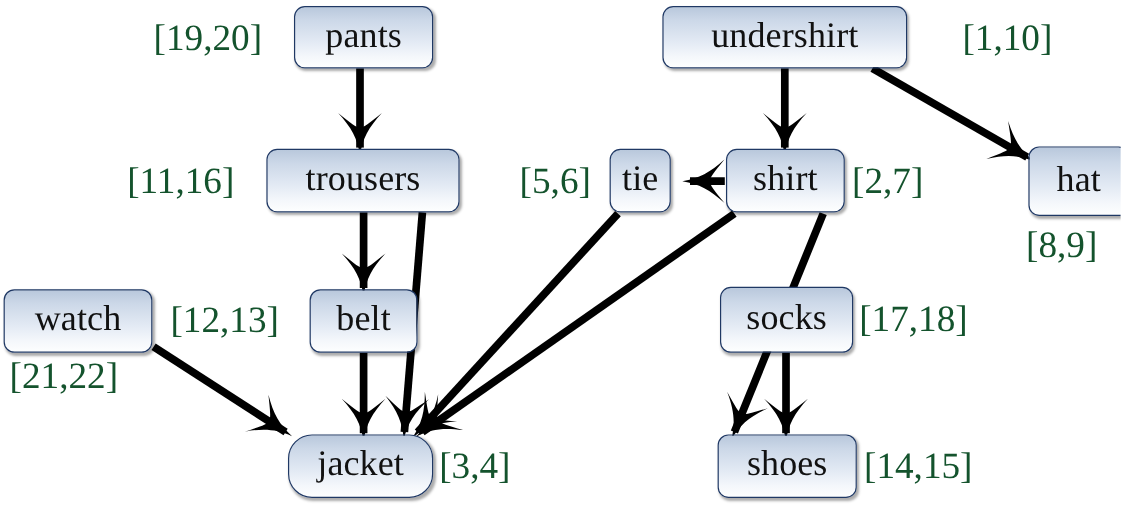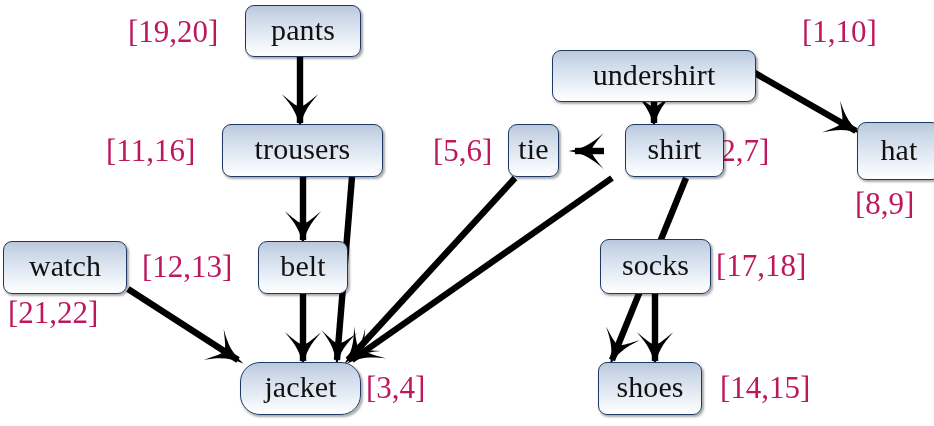--- a/index.html
+++ b/index.html
@@ -43,21 +43,21 @@
     color: #111111;
     white-space: nowrap;
     letter-spacing: 0.1px;
     padding-bottom: 3px;
   }
   .interval {
     position: absolute;
     font-family: "Liberation Serif", "DejaVu Serif", serif;
     font-size: 31px;
     line-height: 1;
-    color: #be185d;
+    color: #14532d;
     white-space: nowrap;
     z-index: 2;
   }
 </style>
 </head>
 <body>
 
 <div id="canvas">
 
   <svg id="edge-layer" viewBox="0 0 934 426" width="934" height="426" xmlns="http://www.w3.org/2000/svg">
@@ -79,48 +79,48 @@
         <line x1="612" y1="178" x2="352" y2="360"></line>
         <line x1="686" y1="178" x2="612" y2="360"></line>
         <line x1="655" y1="294" x2="655" y2="361"></line>
       </g>
   </svg>
 
   <div id="nodes-group">
       <div class="node" style="left: 245px; top: 5px; width: 116px; height: 52px;">
         <span class="node-label">pants</span>
       </div>
-      <div class="node" style="left: 552px; top: 5px; width: 204px; height: 52px; margin-top: 45px;">
+      <div class="node" style="left: 552px; top: 5px; width: 204px; height: 52px;">
         <span class="node-label">undershirt</span>
       </div>
       <div class="node" style="left: 222px; top: 124px; width: 161px; height: 53px;">
         <span class="node-label">trousers</span>
       </div>
       <div class="node" style="left: 508px; top: 124px; width: 51px; height: 53px;">
         <span class="node-label">tie</span>
       </div>
-      <div class="node" style="left: 625px; top: 124px; width: 99px; height: 53px;">
+      <div class="node" style="left: 605px; top: 124px; width: 99px; height: 53px;">
         <span class="node-label">shirt</span>
       </div>
       <div class="node" style="left: 857px; top: 122px; width: 84px; height: 58px;">
         <span class="node-label">hat</span>
       </div>
       <div class="node" style="left: 3px; top: 241px; width: 124px; height: 53px;">
         <span class="node-label">watch</span>
       </div>
       <div class="node" style="left: 258px; top: 241px; width: 90px; height: 53px;">
         <span class="node-label">belt</span>
       </div>
       <div class="node" style="left: 600px; top: 239px; width: 111px; height: 55px;">
         <span class="node-label">socks</span>
       </div>
       <div class="node" style="left: 240px; top: 362px; width: 121px; height: 53px; border-radius: 20px;">
         <span class="node-label">jacket</span>
       </div>
-      <div class="node" style="left: 598px; top: 362px; width: 104px; height: 53px;">
+      <div class="node" style="left: 598px; top: 362px; width: 116px; height: 53px;">
         <span class="node-label">shoes</span>
       </div>
     </div>
   <div id="labels-group">
       <div class="interval" style="left: 128px; top: 16px;">[19,20]</div>
       <div class="interval" style="left: 802px; top: 16px;">[1,10]</div>
       <div class="interval" style="left: 106px; top: 135px;">[11,16]</div>
       <div class="interval" style="left: 433px; top: 135px;">[5,6]</div>
       <div class="interval" style="left: 710px; top: 135px;">[2,7]</div>
       <div class="interval" style="left: 855px; top: 188px;">[8,9]</div>

